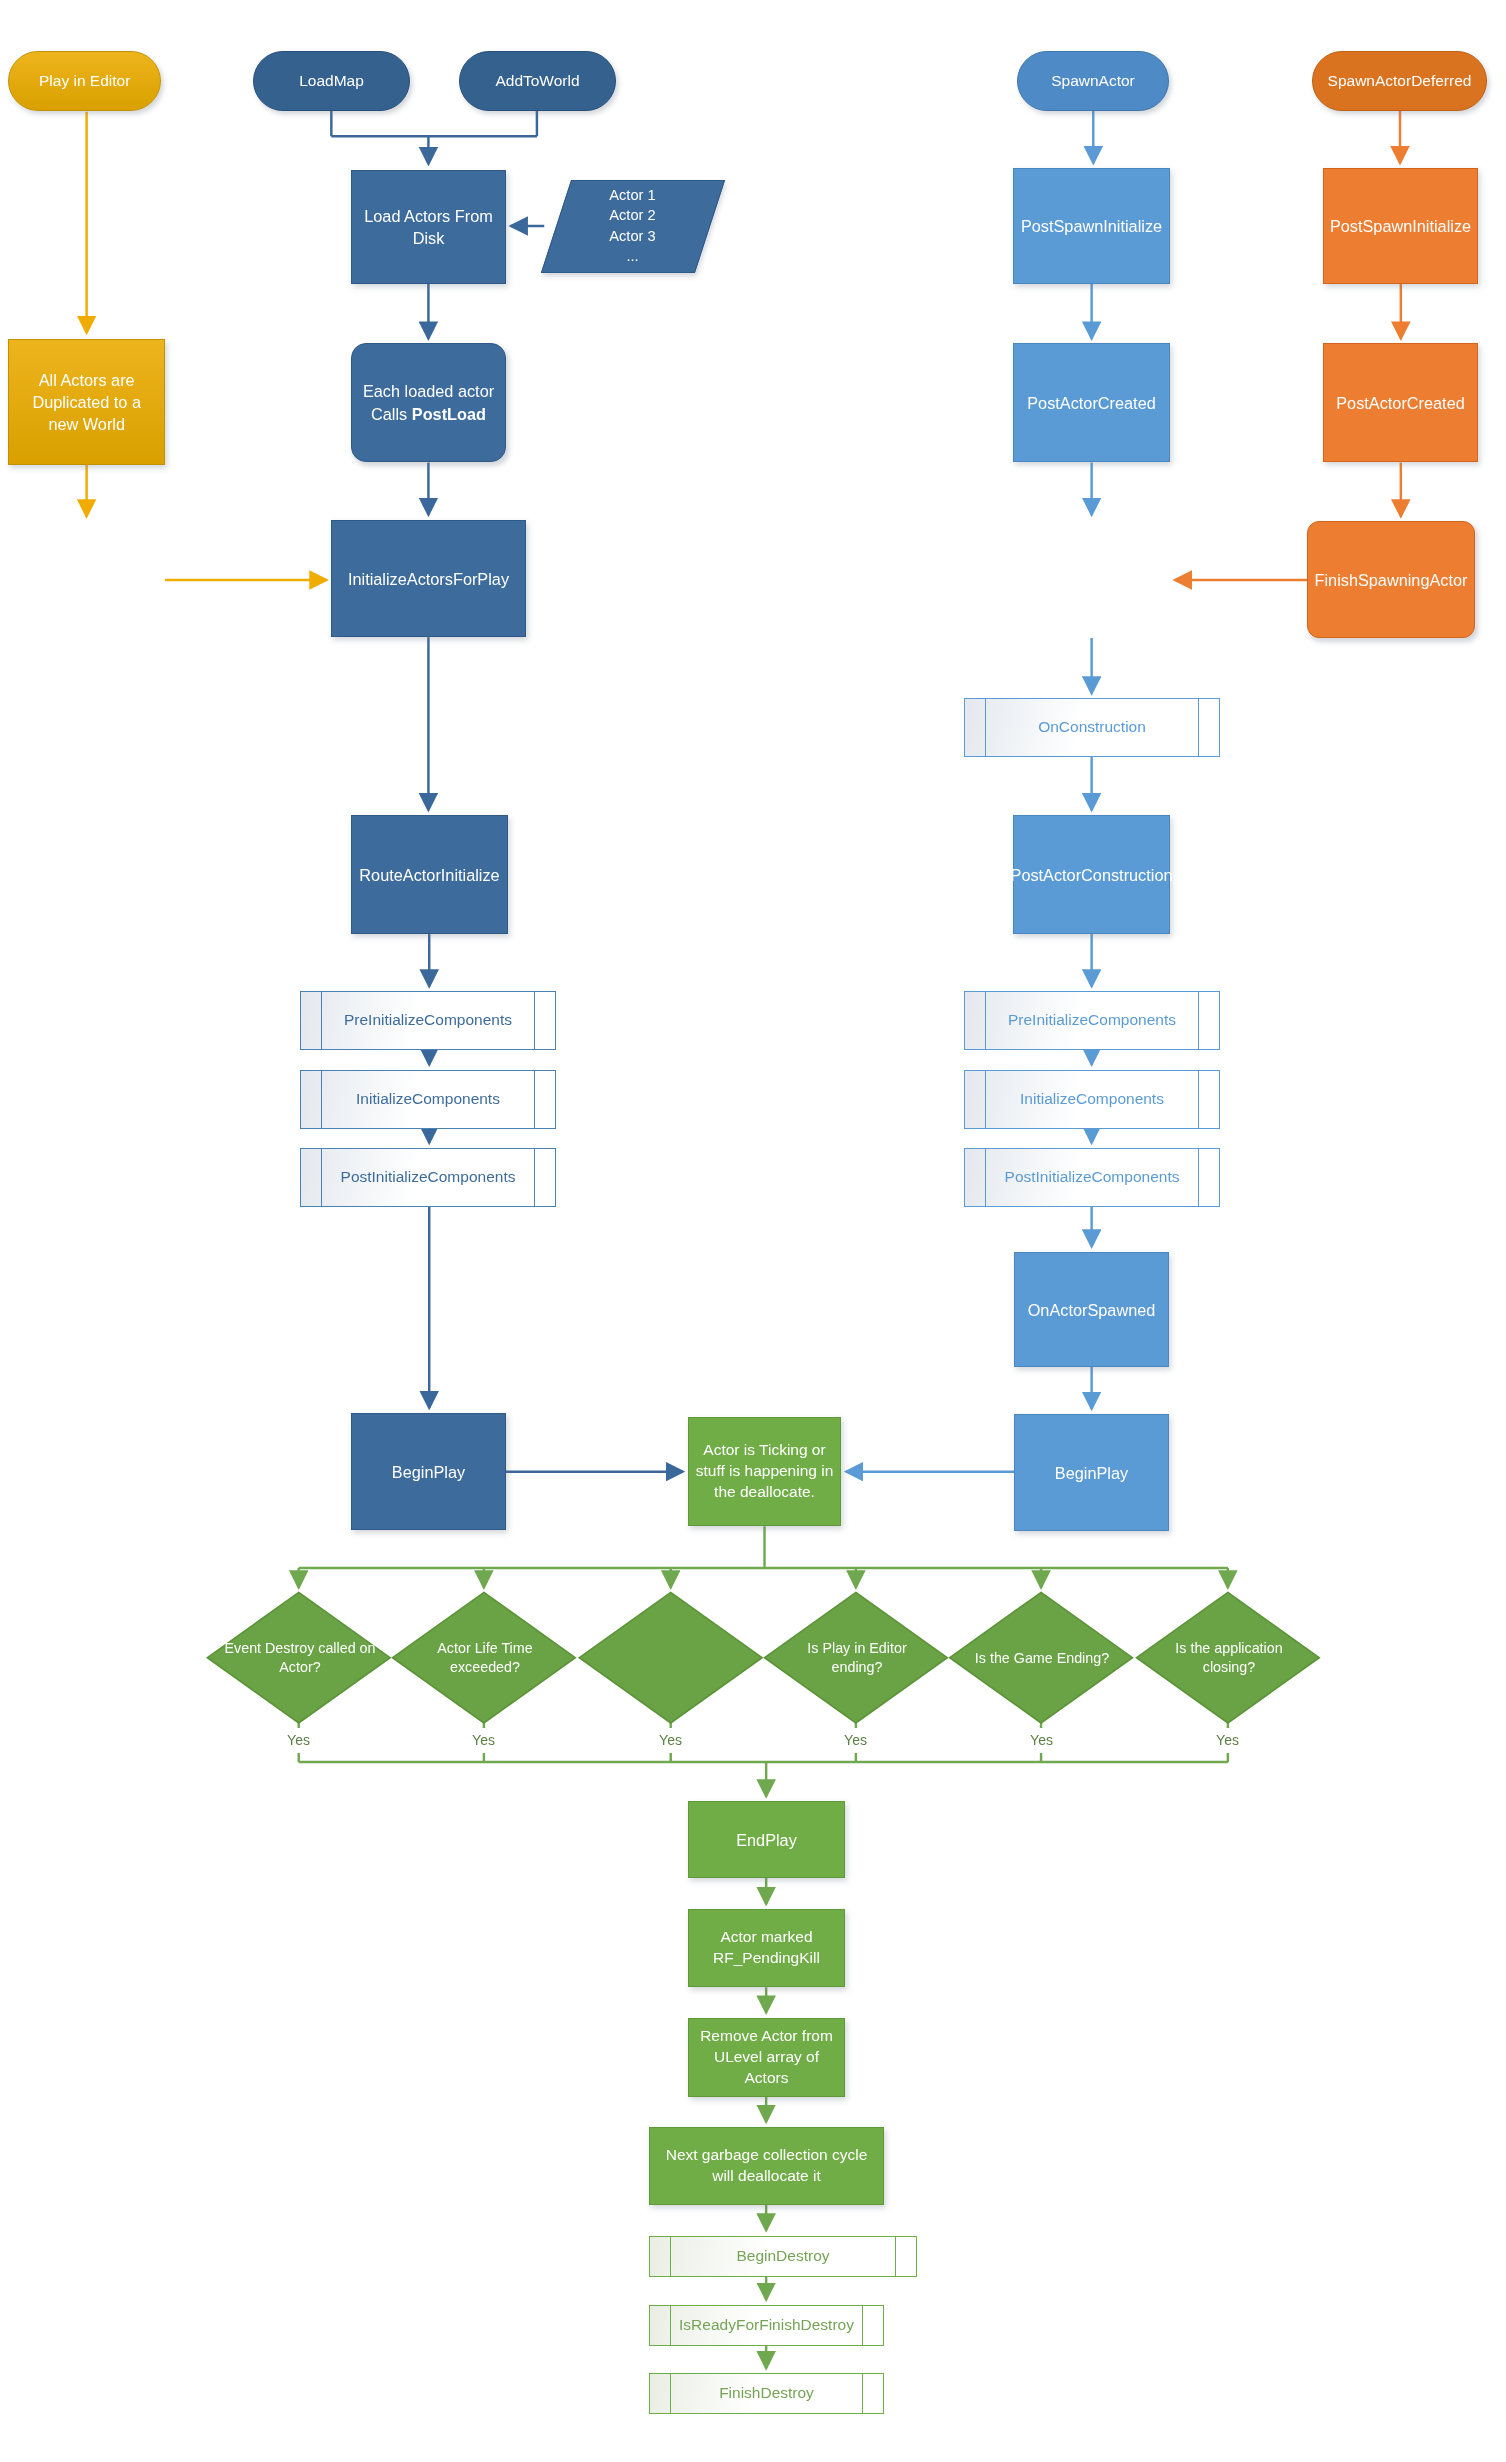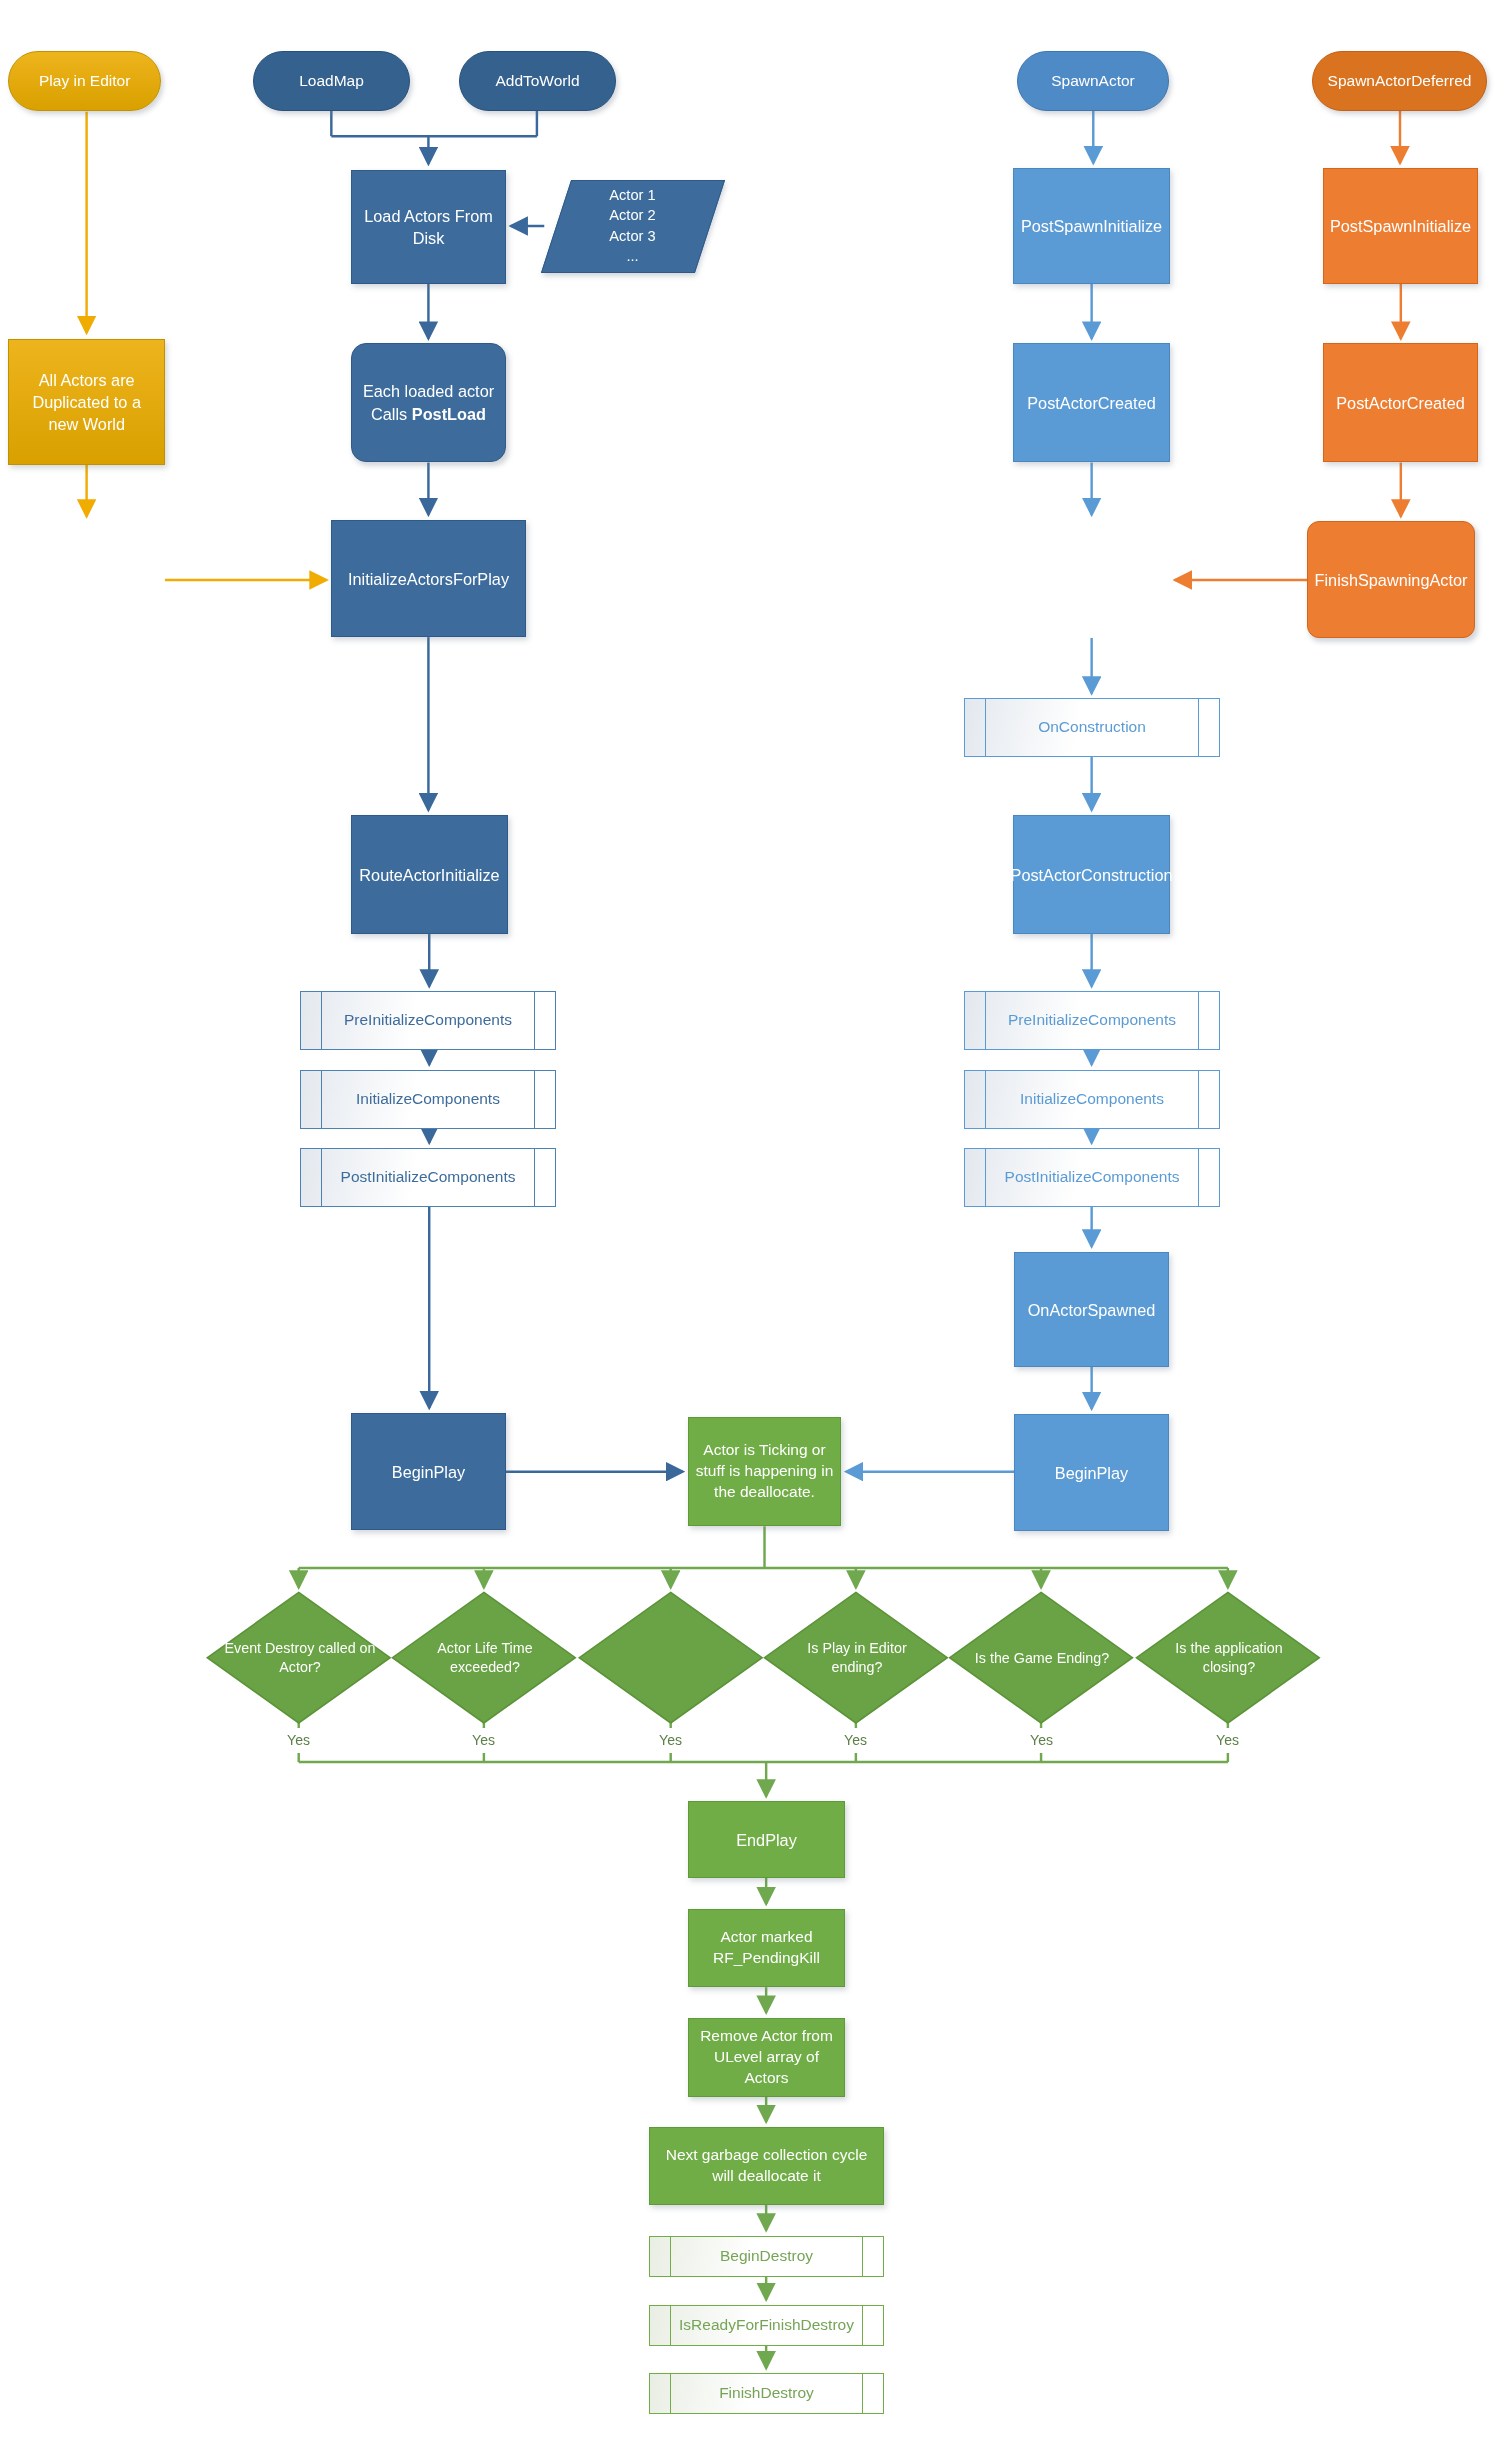--- a/index.html
+++ b/index.html
@@ -305,21 +305,21 @@
   <div class="node greenbx shadow" style="left:688px;top:1909px;width:157px;height:78px;font-size:15.5px;">
       <span>Actor marked RF_PendingKill</span>
     </div>
   <div class="node greenbx shadow" style="left:688px;top:2018px;width:157px;height:79px;font-size:15.5px;">
       <span>Remove Actor from ULevel array of Actors</span>
     </div>
   <div class="node greenbx shadow" style="left:649px;top:2127px;width:235px;height:78px;font-size:15.5px;">
       <span>Next garbage collection cycle will deallocate it</span>
     </div>
 
-  <div class="node sub subGreen" style="left:649px;top:2236px;width:235px;height:41px;">
+  <div class="node sub subGreen" style="left:649px;top:2236px;width:268px;height:41px;">
       <i class="bar bl"></i>
       <i class="bar br"></i>
       <span>BeginDestroy</span>
     </div>
   <div class="node sub subGreen" style="left:649px;top:2305px;width:235px;height:41px;">
       <i class="bar bl"></i>
       <i class="bar br"></i>
       <span>IsReadyForFinishDestroy</span>
     </div>
   <div class="node sub subGreen" style="left:649px;top:2373px;width:235px;height:41px;">

